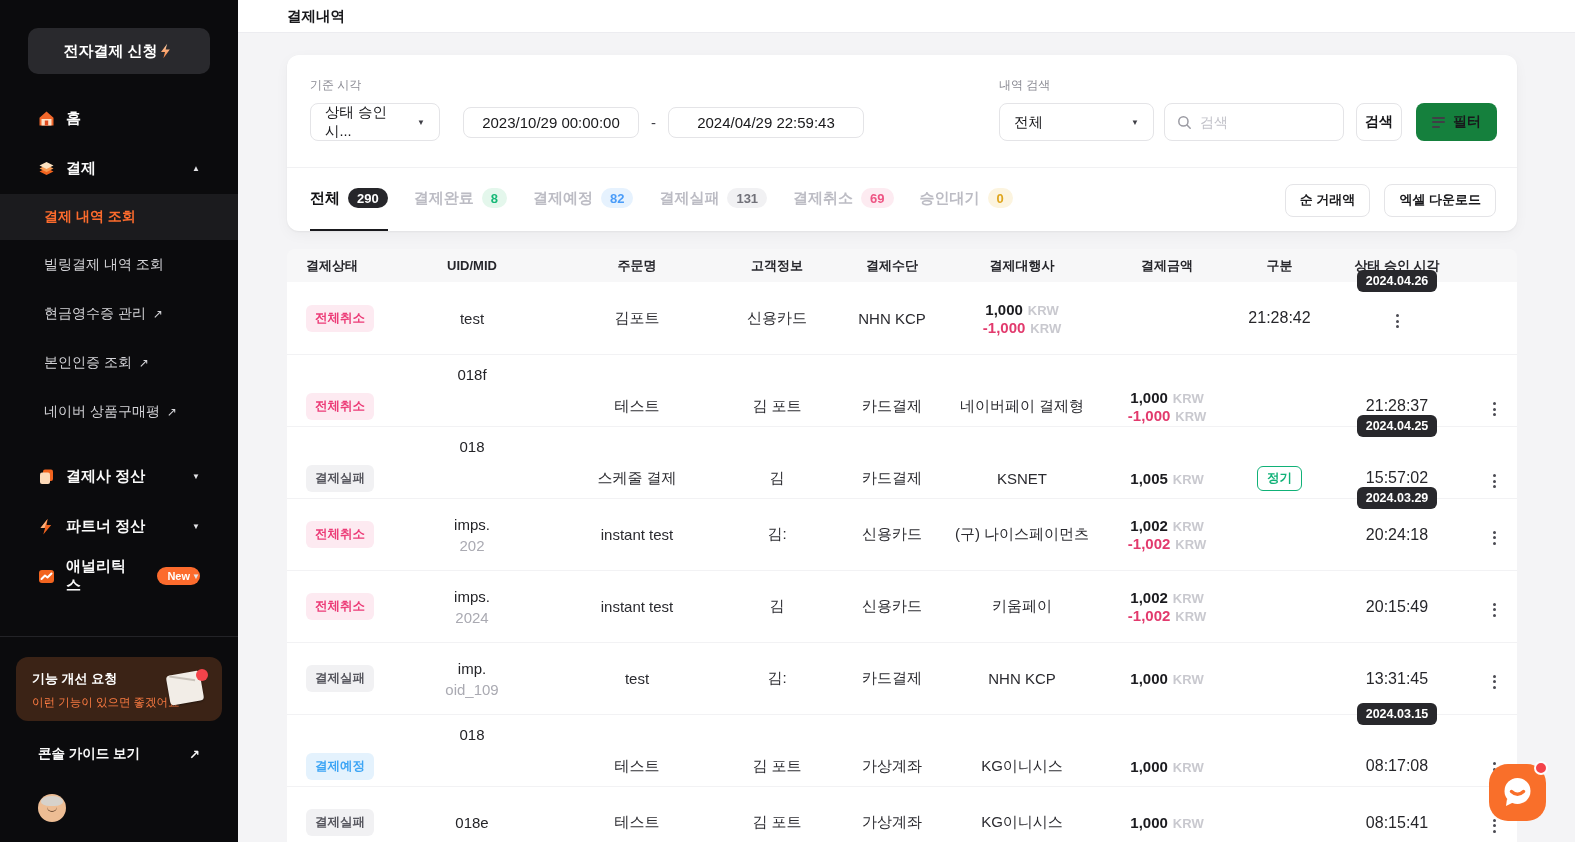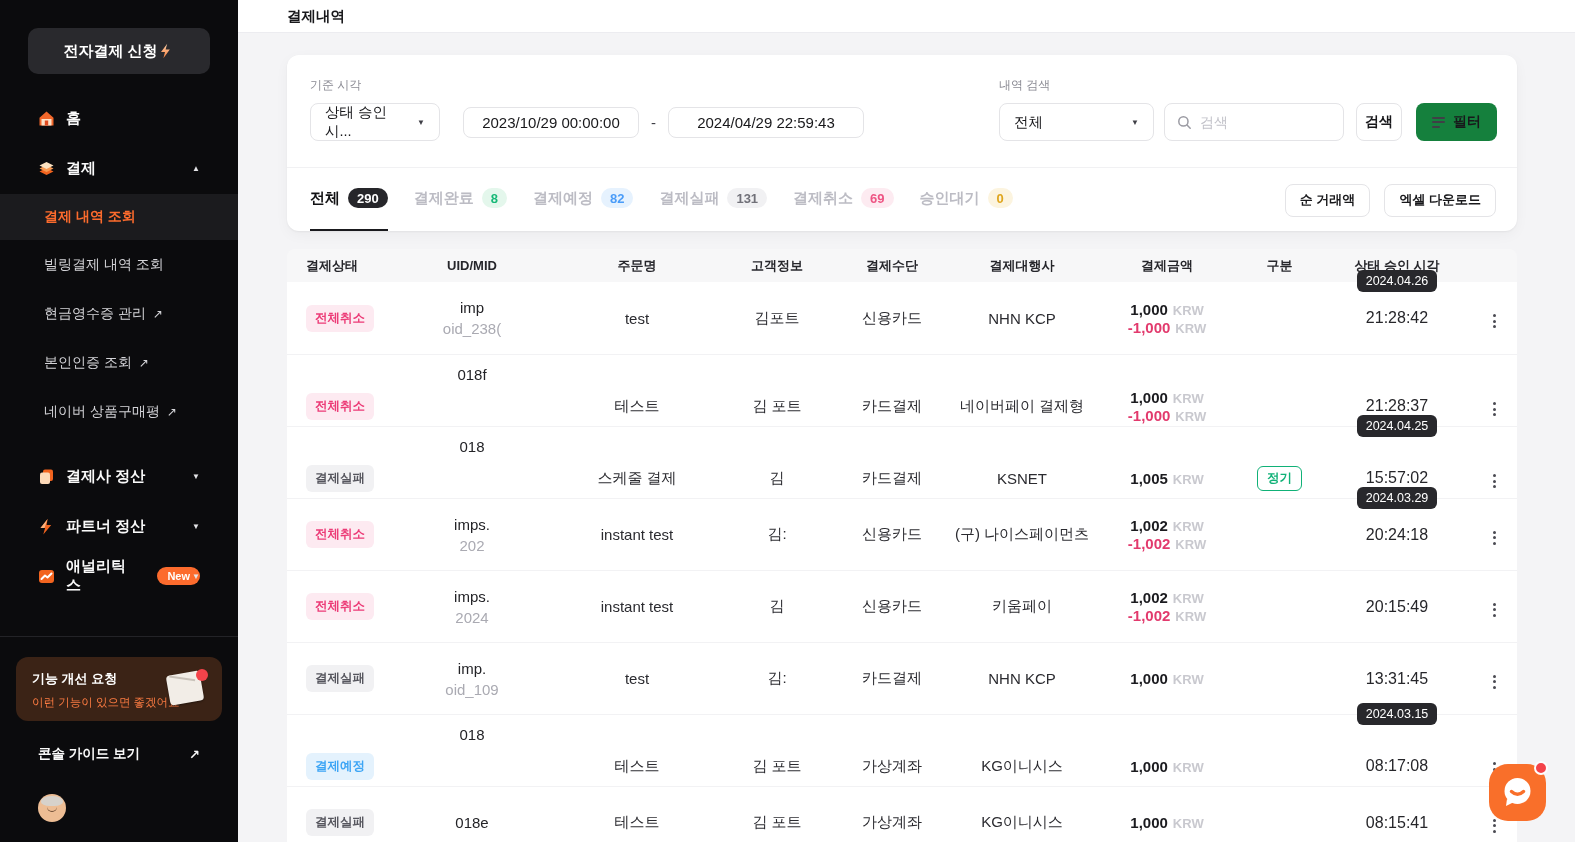--- a/index.html
+++ b/index.html
@@ -111,21 +111,21 @@
 .td-amount{display:flex;flex-direction:column;align-items:center;justify-content:center;gap:1px;}
 .amt-line{display:flex;align-items:baseline;gap:5px;}
 .amt{font-size:15px;font-weight:bold;color:#1b1b1f;}
 .amt.neg{color:var(--neg);}
 .cur{font-size:13px;font-weight:bold;color:#c9c9cf;}
 .tag{display:inline-block;border:1px solid var(--tag-green);color:var(--tag-green);font-size:12.5px;font-weight:bold;border-radius:6px;padding:3px 9px;background:#fff;}
 .td-time{font-size:16px;color:#26262a;}
 .kebab{background:none;border:none;display:inline-flex;flex-direction:column;gap:2.5px;cursor:pointer;padding:5px;}
 .kebab i{width:3px;height:3px;border-radius:50%;background:#4a4a52;display:block;}
 .date-badge{position:absolute;top:-12px;left:1035px;width:150px;display:flex;justify-content:center;z-index:2;}
-.date-badge span{background:#28282c;color:#fff;font-size:12.5px;font-weight:normal;border-radius:6px;padding:4px 9px;}
+.date-badge span{background:#28282c;color:#fff;font-size:12.5px;font-weight:bold;border-radius:6px;padding:4px 9px;}
 
 
 .chat-widget{position:absolute;right:29px;bottom:21px;width:57px;height:57px;cursor:pointer;z-index:10;}
 .chat-widget .dot{position:absolute;right:-2px;top:-3px;width:14px;height:14px;border-radius:50%;background:#f4434a;border:2px solid #fdfdfd;}
 </style>
 </head>
 <body>
 
 <aside class="sidebar">
   <button class="cta-btn">
@@ -338,24 +338,20 @@
           <div class="th">결제수단</div>
           <div class="th">결제대행사</div>
           <div class="th">결제금액</div>
           <div class="th">구분</div>
           <div class="th">상태 승인 시각</div>
           <div class="th"></div>
         </div>
       <div class="tbody" id="tbody">
           <div class="tr">
     <div class="td td-status"><span class="status-badge cancel">전체취소</span></div>
-    <div class="td td-uid">
-      <span class="u1">imp</span>
-      <span class="u2">oid_238(</span>
-    </div>
     <div class="td">test</div>
     <div class="td">김포트</div>
     <div class="td">신용카드</div>
     <div class="td">NHN KCP</div>
     <div class="td td-amount">
       <div class="amt-line">
                 <span class="amt">1,000</span>
                 <span class="cur">KRW</span>
               </div>
       <div class="amt-line refund-line">

